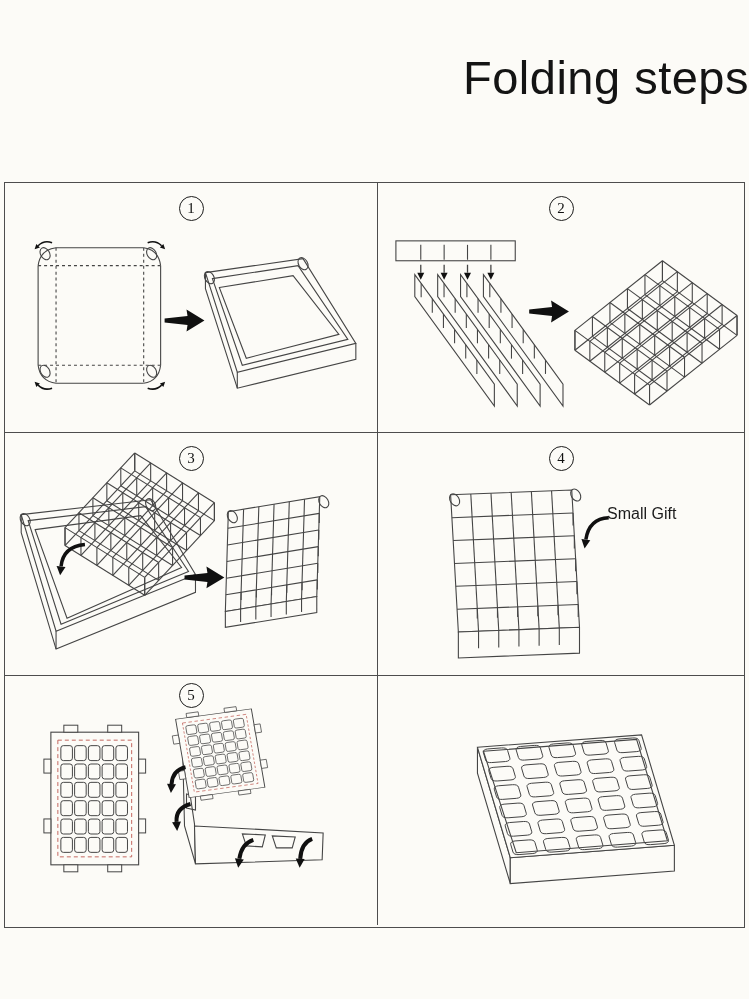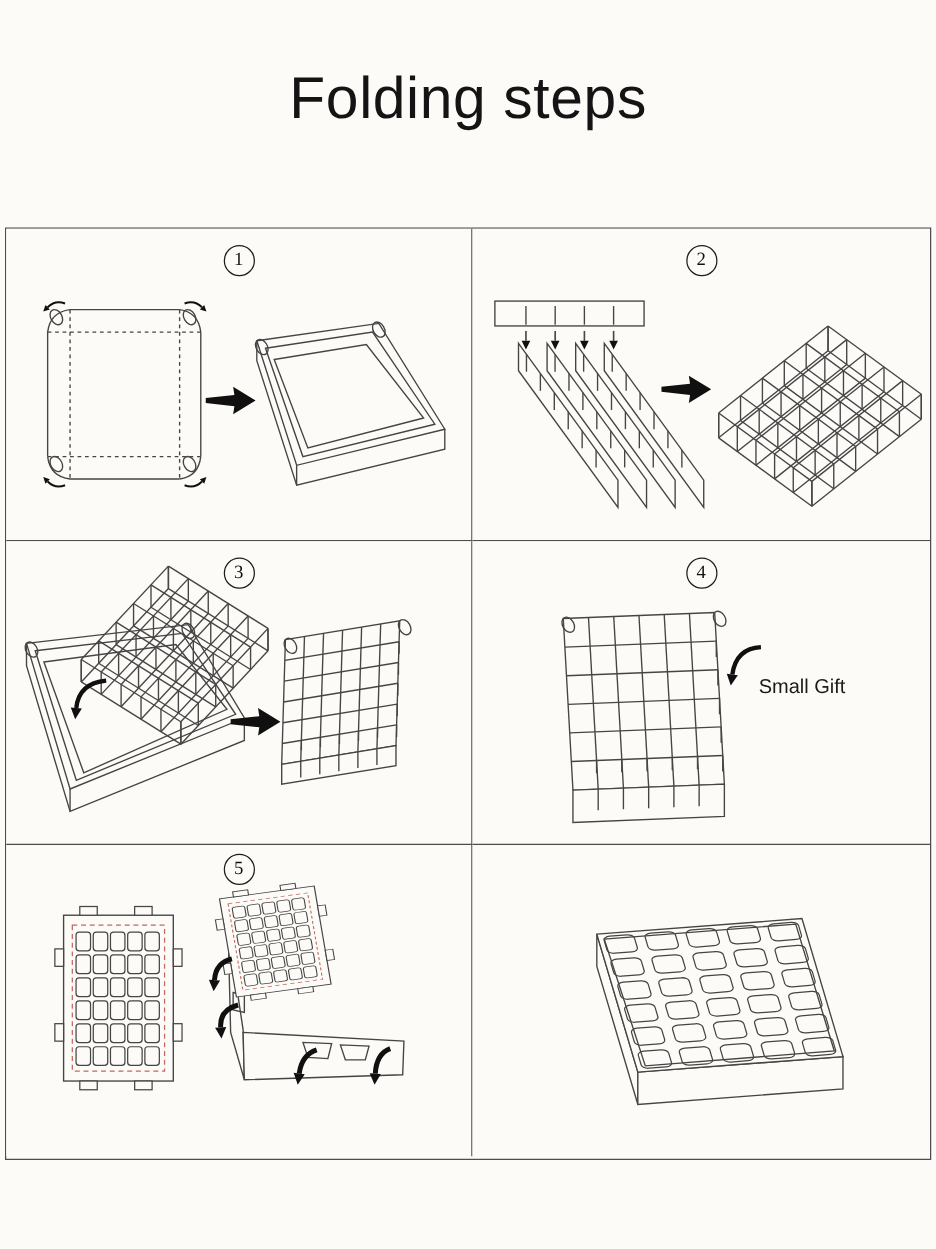--- a/index.html
+++ b/index.html
@@ -7,38 +7,38 @@
     --bg:#fcfbf7; --border:#4d4d4d; --text:#141414;
   }
   html,body{margin:0;padding:0;}
   body{
     width:749px;height:999px;position:relative;overflow:hidden;
     background:var(--bg);
     font-family:"Liberation Sans", sans-serif;color:var(--text);
   }
   .title{
     position:absolute;top:50px;left:0;width:100%;
-    text-align:center;font-size:47px;letter-spacing:.5px;color:var(--text);
+    text-align:right;font-size:47px;letter-spacing:.5px;color:var(--text);
   }
   .grid{
     position:absolute;left:4px;top:182px;width:739px;height:744px;
     border:1px solid var(--border);
     display:grid;grid-template-columns:373px 366px;grid-template-rows:250px 243px 249px;
   }
   .panel{position:relative;background:var(--bg);}
   .panel.c1{border-right:1px solid var(--border);}
   .panel.r1,.panel.r2{border-bottom:1px solid var(--border);}
   .panel svg{position:absolute;inset:0;width:100%;height:100%;}
   .badge{
     position:relative;z-index:3;display:flex;align-items:center;justify-content:center;
     width:23px;height:23px;margin:13px auto 0;border:1.4px solid #1d1d1d;border-radius:50%;
     font-family:"Liberation Serif", serif;font-size:15px;line-height:1;color:#111;background:transparent;
   }
   .panel.r3 .badge{margin-top:7px;}
-  .gift-label{position:absolute;left:229px;top:72px;font-size:16px;color:#1b1b1b;z-index:3;margin-top:36px;}
+  .gift-label{position:absolute;left:229px;top:72px;font-size:16px;color:#1b1b1b;z-index:3;}
   .finish-label{position:absolute;top:19px;left:0;width:100%;text-align:center;font-size:17px;color:#1b1b1b;z-index:3;}
 </style>
 </head>
 <body>
 
 <div class="title">Folding steps</div>
 
 <div class="grid">
 
   <div class="panel c1 r1">

